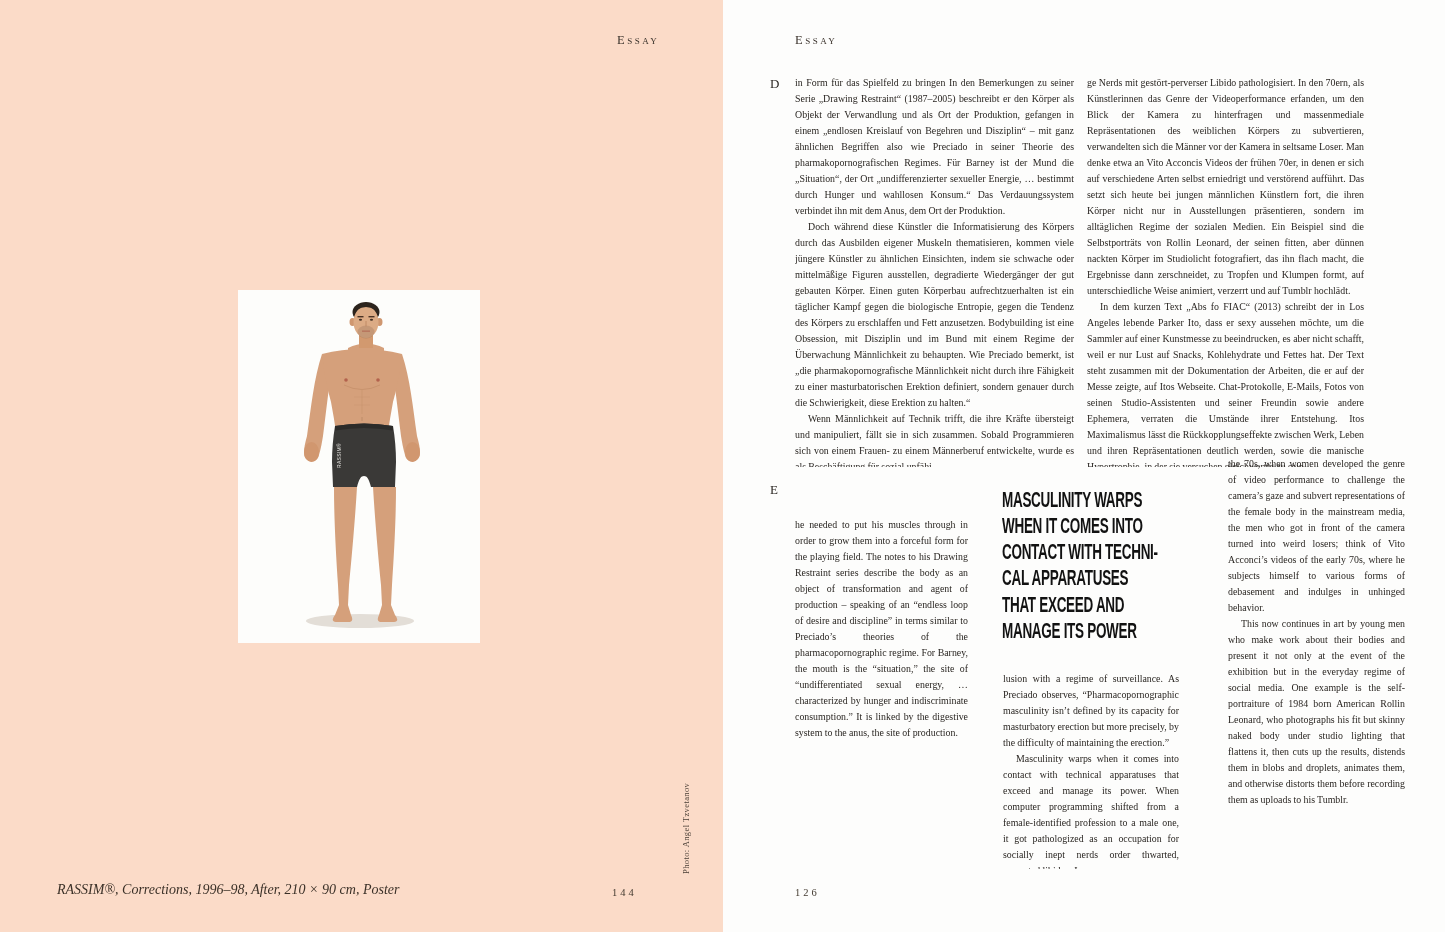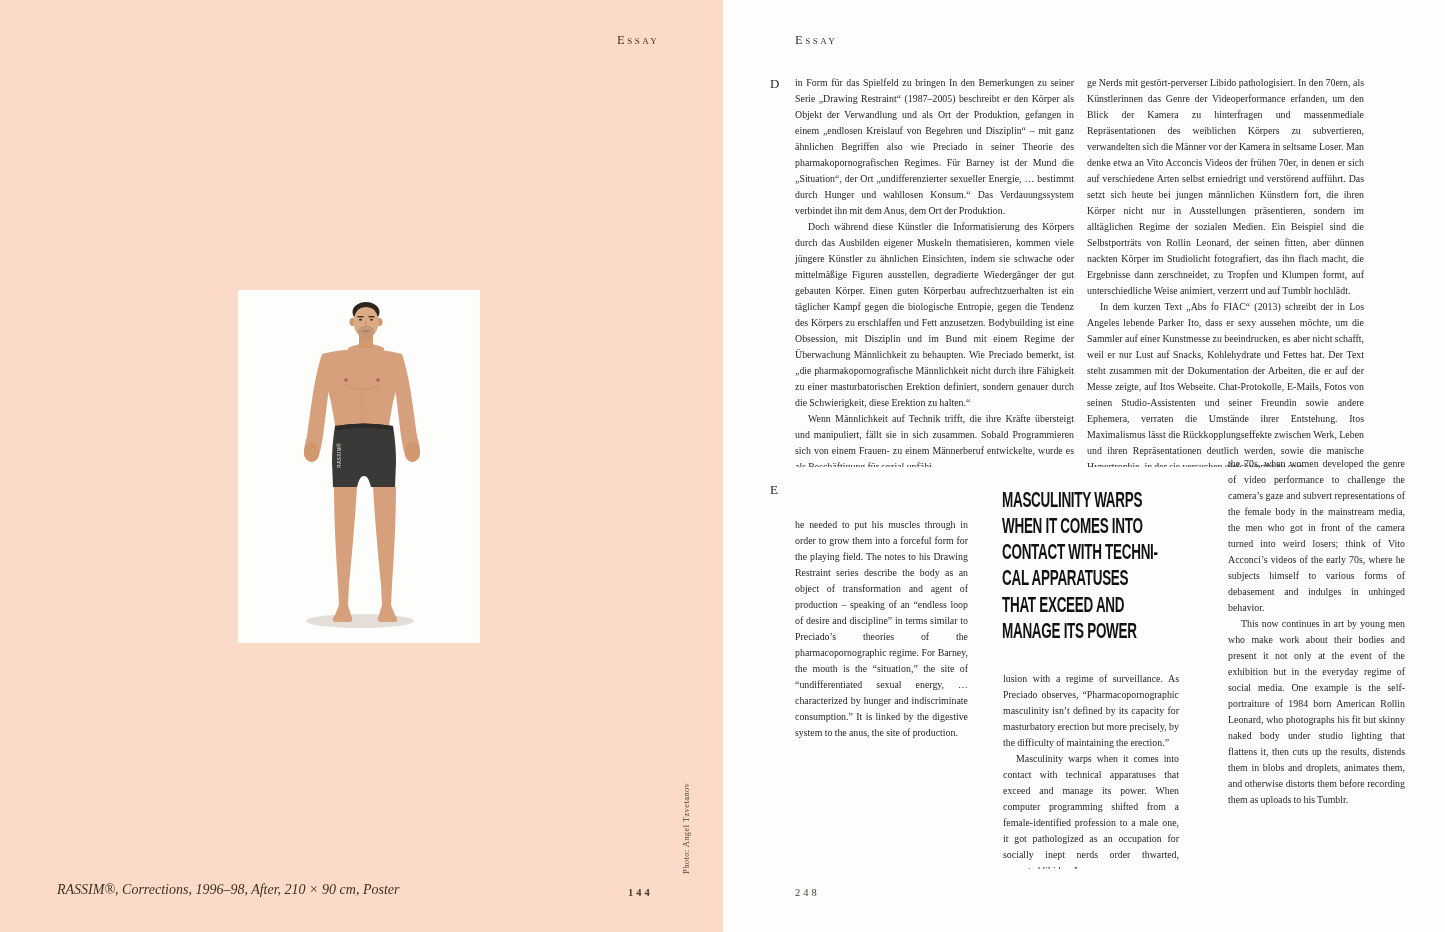--- a/index.html
+++ b/index.html
@@ -8,21 +8,21 @@
   .page{position:absolute;top:0;height:932px;}
   #page-left{left:0;width:723px;background:#fbdbc8;}
   #page-right{left:723px;width:722px;background:#fdfdfc;}
 
   .essay-header{position:absolute;top:33px;font-size:12.5px;letter-spacing:2.5px;
                 font-variant:small-caps;color:#3b332c;}
   #essay-header-left{left:617px;}
   #essay-header-right{left:795px;}
 
   .pagenum{position:absolute;top:887px;font-size:10.5px;letter-spacing:3px;color:#433a30;}
-  #pagenum-left{left:628px;font-weight:bold;}
+  #pagenum-left{left:612px;}
   #pagenum-right{left:795px;}
 
   .lang-marker{position:absolute;left:770px;width:18px;font-size:13px;color:#2a2622;}
 
   .col{position:absolute;font-size:9.9px;line-height:16px;text-align:justify;
        overflow:hidden;word-spacing:-0.2px;}
   .col p{margin:0;}
   .col p + p{text-indent:13px;}
 
   #german-col1{left:795px;top:75px;width:279px;height:392px;}
@@ -104,21 +104,21 @@
         <text x="103" y="178" transform="rotate(-90 103 178)" font-family="Liberation Sans, sans-serif" font-size="5" fill="#eceae6" letter-spacing="0.3">RASSIM®</text>
       </g>
     </svg>
   </div>
 
   <div id="photo-credit">Photo: Angel Tzvetanov</div>
 
   <div id="artwork-caption">RASSIM®, Corrections, 1996–98, After, 210 × 90 cm, Poster</div>
 
   <div class="pagenum" id="pagenum-left">144</div>
-  <div class="pagenum" id="pagenum-right">248</div>
+  <div class="pagenum" id="pagenum-right">126</div>
 
   <div class="lang-marker" style="top:76px;">D</div>
 
   <div class="col" id="german-col1" lang="de">
     <p>in Form für das Spielfeld zu bringen In den Bemerkungen zu seiner Serie „Drawing Restraint“ (1987–2005) beschreibt er den Körper als Objekt der Verwandlung und als Ort der Produktion, gefangen in einem „endlosen Kreislauf von Begehren und Disziplin“ – mit ganz ähnlichen Begriffen also wie Preciado in seiner Theorie des pharmakopornografischen Regimes. Für Barney ist der Mund die „Situation“, der Ort „undifferenzierter sexueller Energie, … bestimmt durch Hunger und wahllosen Konsum.“ Das Verdauungssystem verbindet ihn mit dem Anus, dem Ort der Produktion.</p>
     <p>Doch während diese Künstler die Informatisierung des Körpers durch das Ausbilden eigener Muskeln thematisieren, kommen viele jüngere Künstler zu ähnlichen Einsichten, indem sie schwache oder mittelmäßige Figuren ausstellen, degradierte Wiedergänger der gut gebauten Körper. Einen guten Körperbau aufrechtzuerhalten ist ein täglicher Kampf gegen die biologische Entropie, gegen die Tendenz des Körpers zu erschlaffen und Fett anzusetzen. Bodybuilding ist eine Obsession, mit Disziplin und im Bund mit einem Regime der Überwachung Männlichkeit zu behaupten. Wie Preciado bemerkt, ist „die pharmakopornografische Männlichkeit nicht durch ihre Fähigkeit zu einer masturbatorischen Erektion definiert, sondern genauer durch die Schwierigkeit, diese Erektion zu halten.“</p>
     <p>Wenn Männlichkeit auf Technik trifft, die ihre Kräfte übersteigt und manipuliert, fällt sie in sich zusammen. Sobald Programmieren sich von einem Frauen- zu einem Männerberuf entwickelte, wurde es als Beschäftigung für sozial unfähi-</p>
   </div>
 
   <div class="col" id="german-col2" lang="de">

